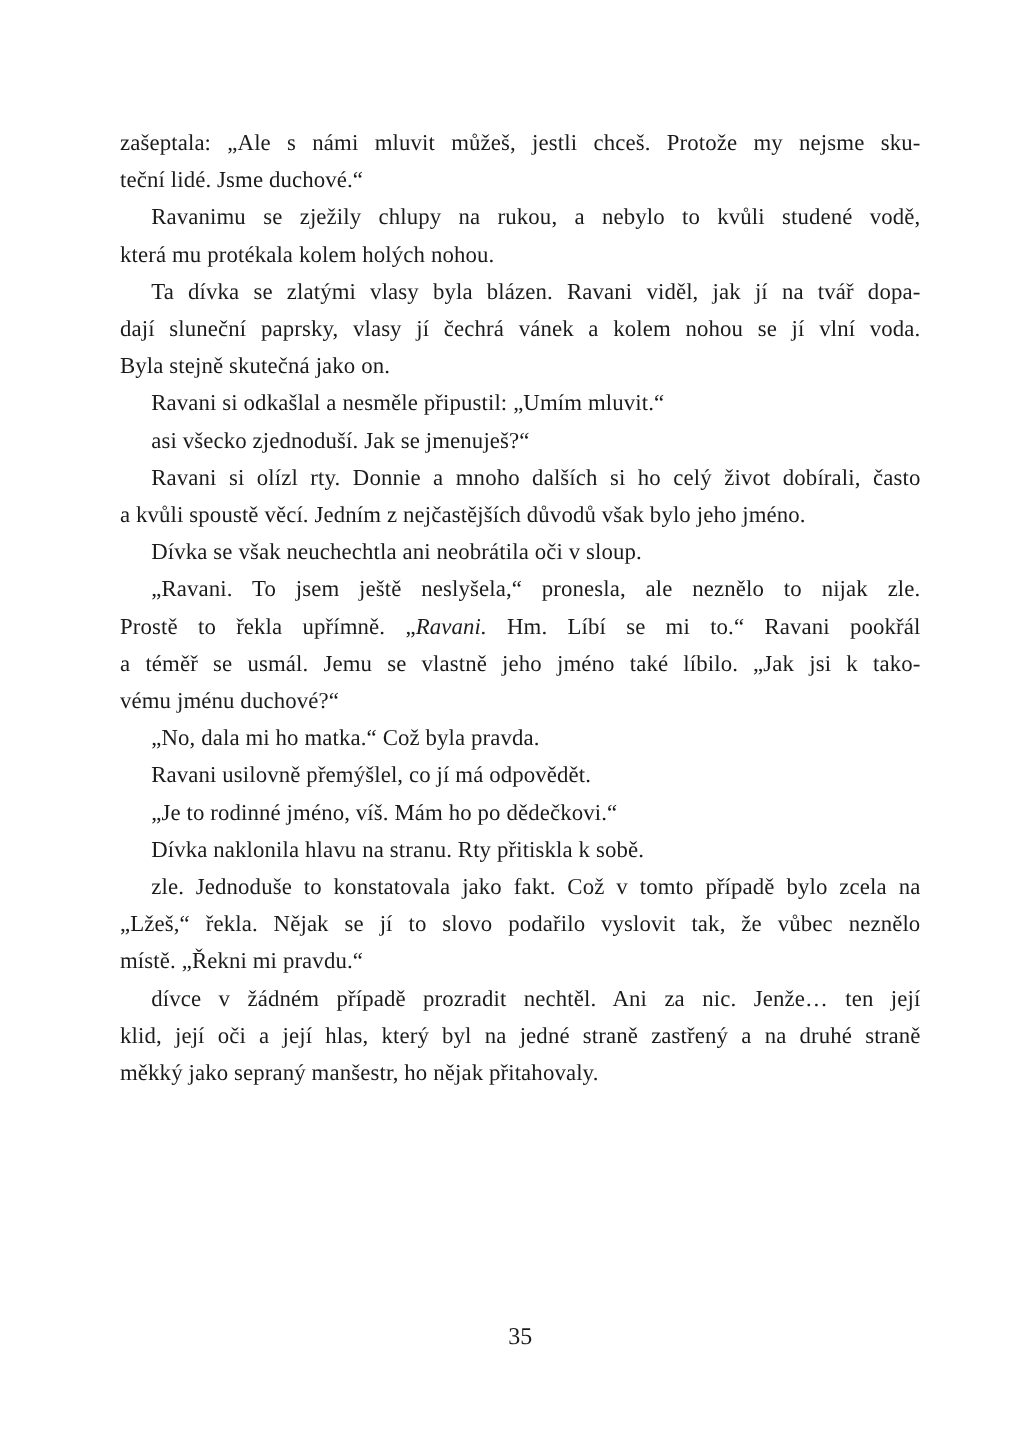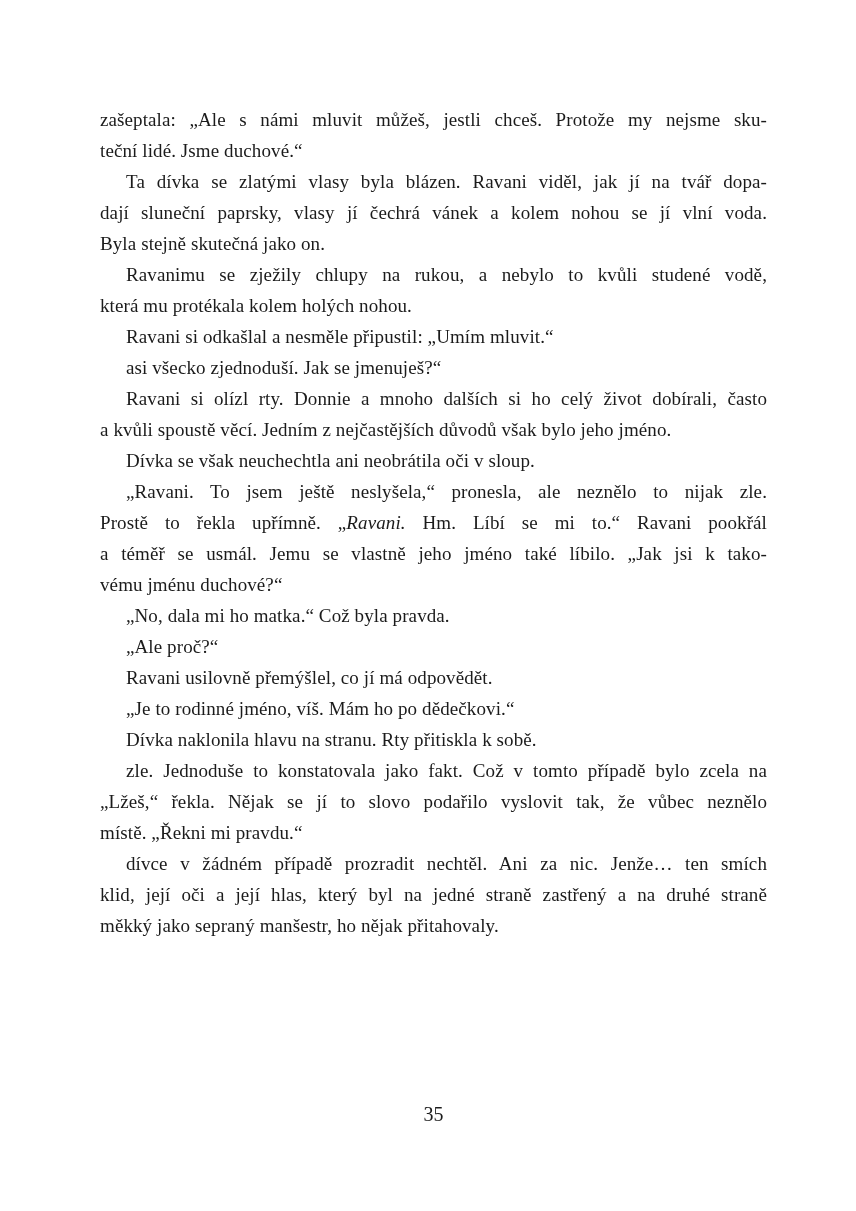--- a/index.html
+++ b/index.html
@@ -51,27 +51,27 @@
 </head>
 <body>
 
 <div class="page">
   <div class="text-block">
       <div class="paragraph">
         <div class="line"><span>zašeptala: „Ale s námi mluvit můžeš, jestli chceš. Protože my nejsme sku-</span></div>
         <div class="line last"><span>teční lidé. Jsme duchové.“</span></div>
       </div>
       <div class="paragraph indent">
+        <div class="line"><span>Ravanimu se zježily chlupy na rukou, a nebylo to kvůli studené vodě,</span></div>
+        <div class="line last"><span>která mu protékala kolem holých nohou.</span></div>
+      </div>
+      <div class="paragraph indent">
         <div class="line"><span>Ta dívka se zlatými vlasy byla blázen. Ravani viděl, jak jí na tvář dopa-</span></div>
         <div class="line"><span>dají sluneční paprsky, vlasy jí čechrá vánek a kolem nohou se jí vlní voda.</span></div>
         <div class="line last"><span>Byla stejně skutečná jako on.</span></div>
-      </div>
-      <div class="paragraph indent">
-        <div class="line"><span>Ravanimu se zježily chlupy na rukou, a nebylo to kvůli studené vodě,</span></div>
-        <div class="line last"><span>která mu protékala kolem holých nohou.</span></div>
       </div>
       <div class="paragraph indent">
         <div class="line last"><span>Ravani si odkašlal a nesměle připustil: „Umím mluvit.“</span></div>
       </div>
       <div class="paragraph indent">
         <div class="line last"><span>asi všecko zjednoduší. Jak se jmenuješ?“</span></div>
       </div>
       <div class="paragraph indent">
         <div class="line"><span>Ravani si olízl rty. Donnie a mnoho dalších si ho celý život dobírali, často</span></div>
         <div class="line last"><span>a kvůli spoustě věcí. Jedním z nejčastějších důvodů však bylo jeho jméno.</span></div>
@@ -82,36 +82,33 @@
       <div class="paragraph indent">
         <div class="line"><span>„Ravani. To jsem ještě neslyšela,“ pronesla, ale neznělo to nijak zle.</span></div>
         <div class="line"><span>Prostě to řekla upřímně. „</span><span class="italic">Ravani.</span><span> Hm. Líbí se mi to.“ Ravani pookřál</span></div>
         <div class="line"><span>a téměř se usmál. Jemu se vlastně jeho jméno také líbilo. „Jak jsi k tako-</span></div>
         <div class="line last"><span>vému jménu duchové?“</span></div>
       </div>
       <div class="paragraph indent">
         <div class="line last"><span>„No, dala mi ho matka.“ Což byla pravda.</span></div>
       </div>
       <div class="paragraph indent">
-        <div class="line last"><span>„Ale proč?“</span></div>
-      </div>
-      <div class="paragraph indent">
         <div class="line last"><span>Ravani usilovně přemýšlel, co jí má odpovědět.</span></div>
       </div>
       <div class="paragraph indent">
         <div class="line last"><span>„Je to rodinné jméno, víš. Mám ho po dědečkovi.“</span></div>
       </div>
       <div class="paragraph indent">
         <div class="line last"><span>Dívka naklonila hlavu na stranu. Rty přitiskla k sobě.</span></div>
       </div>
       <div class="paragraph indent">
         <div class="line"><span>zle. Jednoduše to konstatovala jako fakt. Což v tomto případě bylo zcela na</span></div>
         <div class="line"><span>„Lžeš,“ řekla. Nějak se jí to slovo podařilo vyslovit tak, že vůbec neznělo</span></div>
         <div class="line last"><span>místě. „Řekni mi pravdu.“</span></div>
       </div>
       <div class="paragraph indent">
-        <div class="line"><span>dívce v žádném případě prozradit nechtěl. Ani za nic. Jenže… ten smích</span></div>
+        <div class="line"><span>dívce v žádném případě prozradit nechtěl. Ani za nic. Jenže… ten její</span></div>
         <div class="line"><span>klid, její oči a její hlas, který byl na jedné straně zastřený a na druhé straně</span></div>
         <div class="line last"><span>měkký jako sepraný manšestr, ho nějak přitahovaly.</span></div>
       </div>
     </div>
   <div class="page-number">35</div>
 </div>
 
 </body></html>

